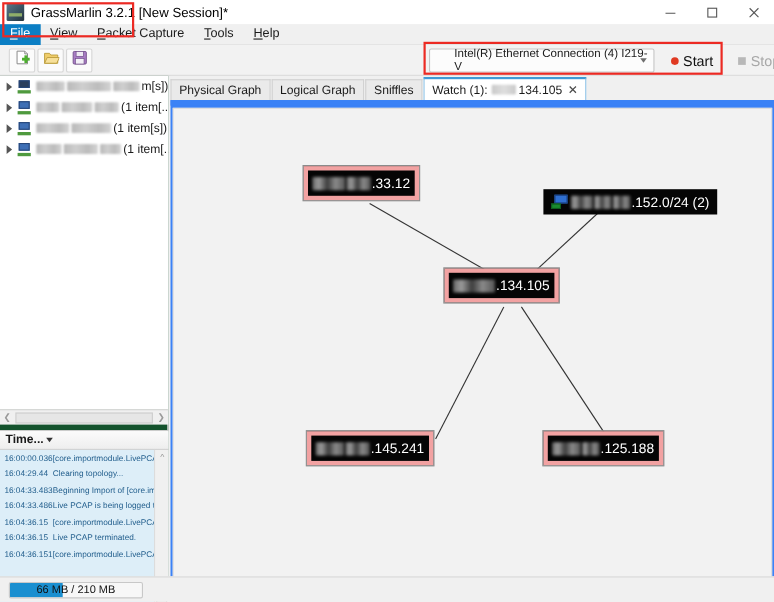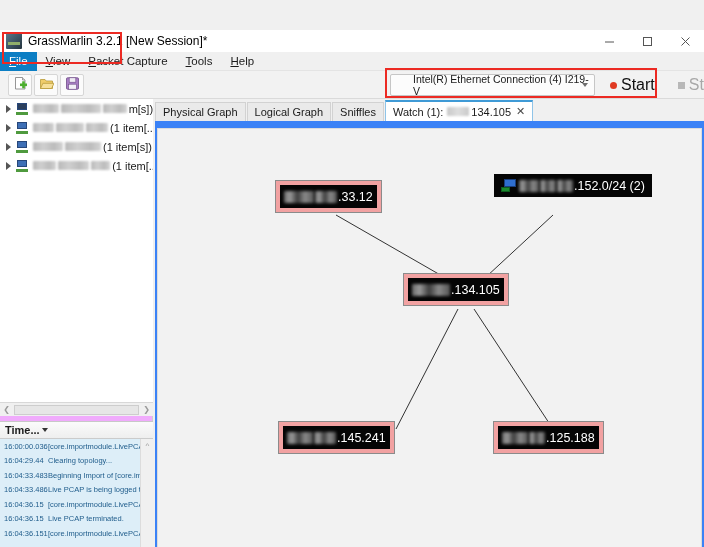--- a/index.html
+++ b/index.html
@@ -8,21 +8,20 @@
     width: 704px; height: 547px;
     overflow: hidden;
     font-family: "Liberation Sans", sans-serif;
     background: #f0f0f0;
   }
 
   #app {
     position: relative;
     width: 704px; height: 384px;
     background: #f0f0f0;
-    margin-top: 30px;
   }
 
   
   .titlebar {
     position: absolute; left: 0; top: 0;
     width: 704px; height: 22px;
     background: #ffffff;
     display: flex; align-items: center;
   }
   .title-icon {
@@ -112,21 +111,21 @@
     position: absolute; right: 6px; top: 50%;
     transform: translateY(-50%);
     width: 0; height: 0;
     border-left: 3.5px solid transparent;
     border-right: 3.5px solid transparent;
     border-top: 4px solid #6e6e6e;
   }
   .btn-start, .btn-stop {
     height: 22px;
     display: flex; align-items: center; gap: 4px;
-    font-size: 16px;
+    font-size: 13px;
     padding: 0 8px;
     margin-left: 7px;
     background: transparent;
     border: none;
     text-align: center;
   }
   .btn-start { color: #111; }
   .btn-stop { color: #a8a8a8; }
   .dot-red {
     width: 7px; height: 7px; border-radius: 50%;
@@ -144,21 +143,21 @@
     pointer-events: none;
     z-index: 40;
   }
   #annot-title { left: 2px;  top: 2px;  width: 120px; height: 32px; }
   #annot-capture { left: 385px; top: 38px; width: 272px; height: 30px; }
 
   
   .sidebar {
     position: absolute; left: 0; top: 69px;
     width: 153px; height: 455px;
-    background: #f0abfc;
+    background: #14532d;
     border-right: 1px solid #cfcfcf;
   }
   .tree {
     position: absolute; left: 0; top: 0;
     width: 153px; height: 303px;
     background: #fff;
     overflow: hidden;
   }
   .tree-row {
     height: 19px;
@@ -611,21 +610,21 @@
         <line x1="300" y1="180" x2="238" y2="300" stroke="#333" stroke-width="1"></line>
         <line x1="316" y1="180" x2="395" y2="300" stroke="#333" stroke-width="1"></line>
       </svg>
 
       <div class="node selected" style="left:118px; top:52px;">
         <span class="nredact" style="width:30px"></span>
         <span class="nredact" style="width:22px"></span>
         <span>.33.12</span>
       </div>
 
-      <div class="node" style="left:336px; top:45px;">
+      <div class="node" style="left:336px; top:73px;">
         <span class="netsw-icon">
             <span class="m1"></span>
             <span class="m2"></span>
           </span>
         <span class="nredact" style="width:20px"></span>
         <span class="nredact" style="width:16px"></span>
         <span class="nredact" style="width:16px"></span>
         <span>.152.0/24 (2)</span>
       </div>
 

